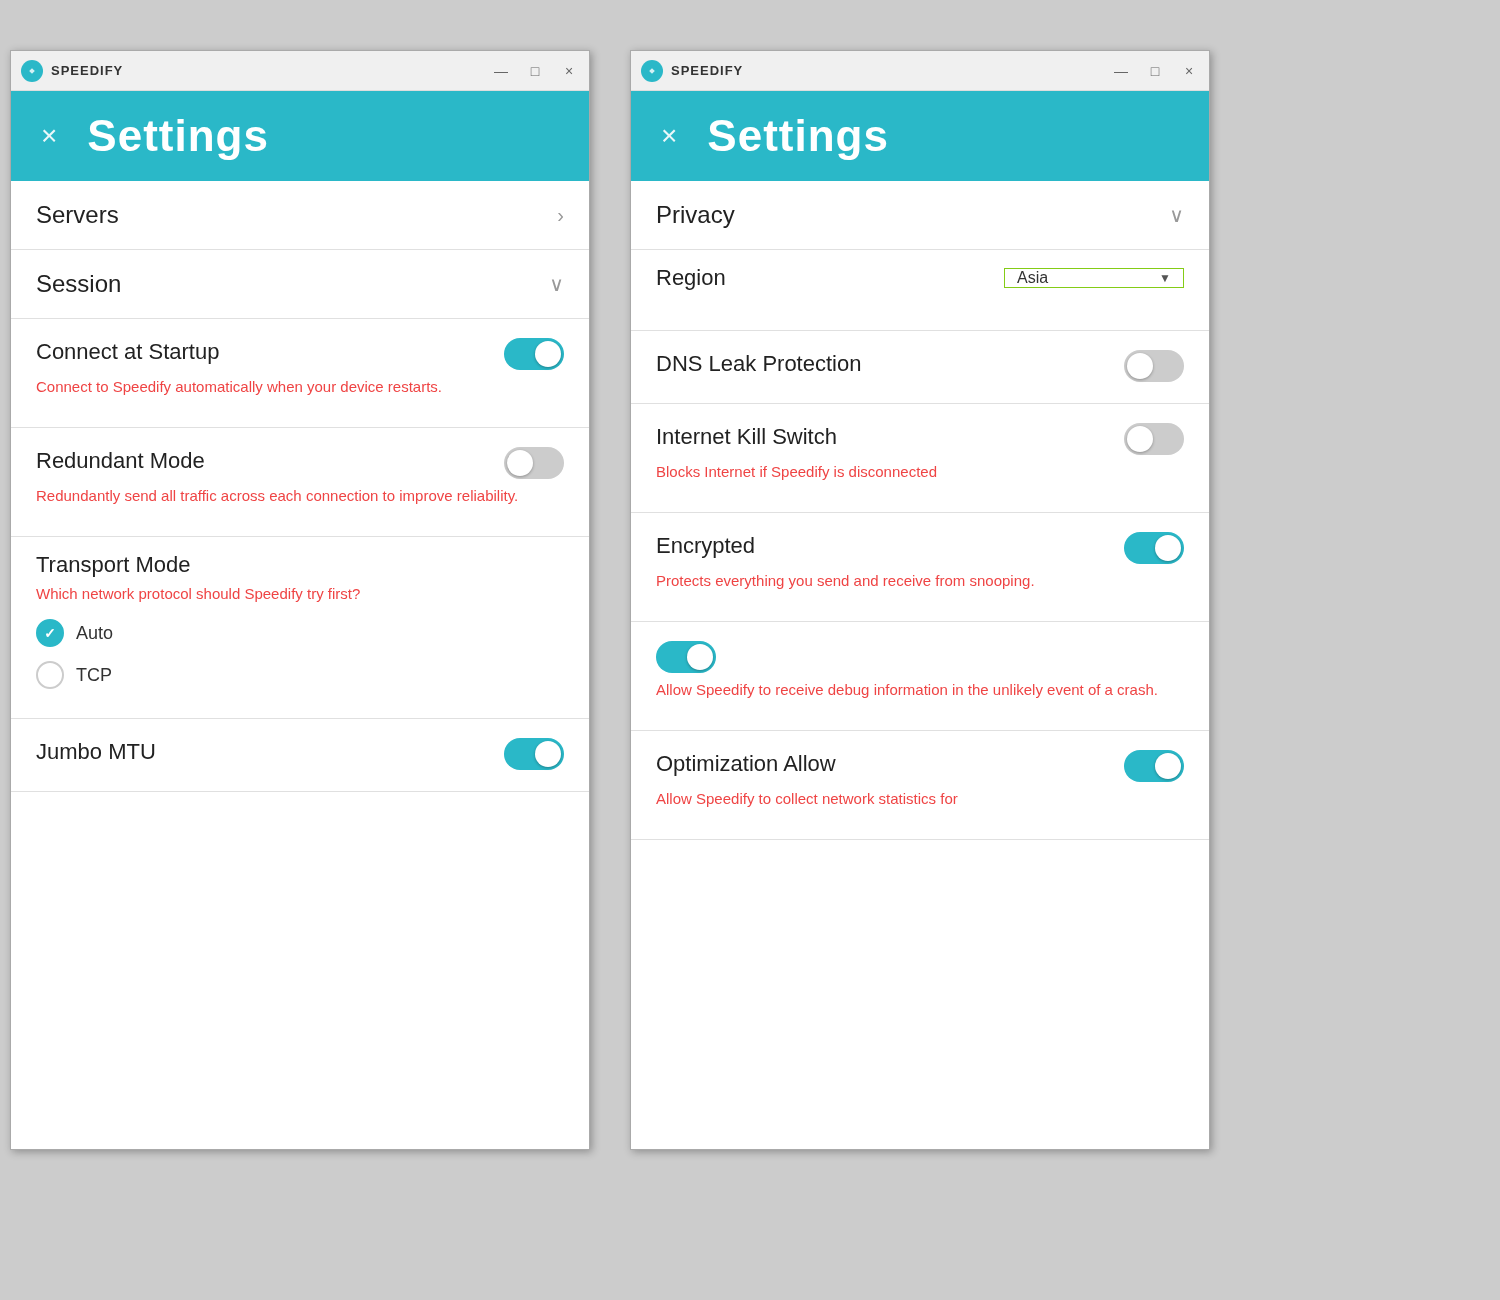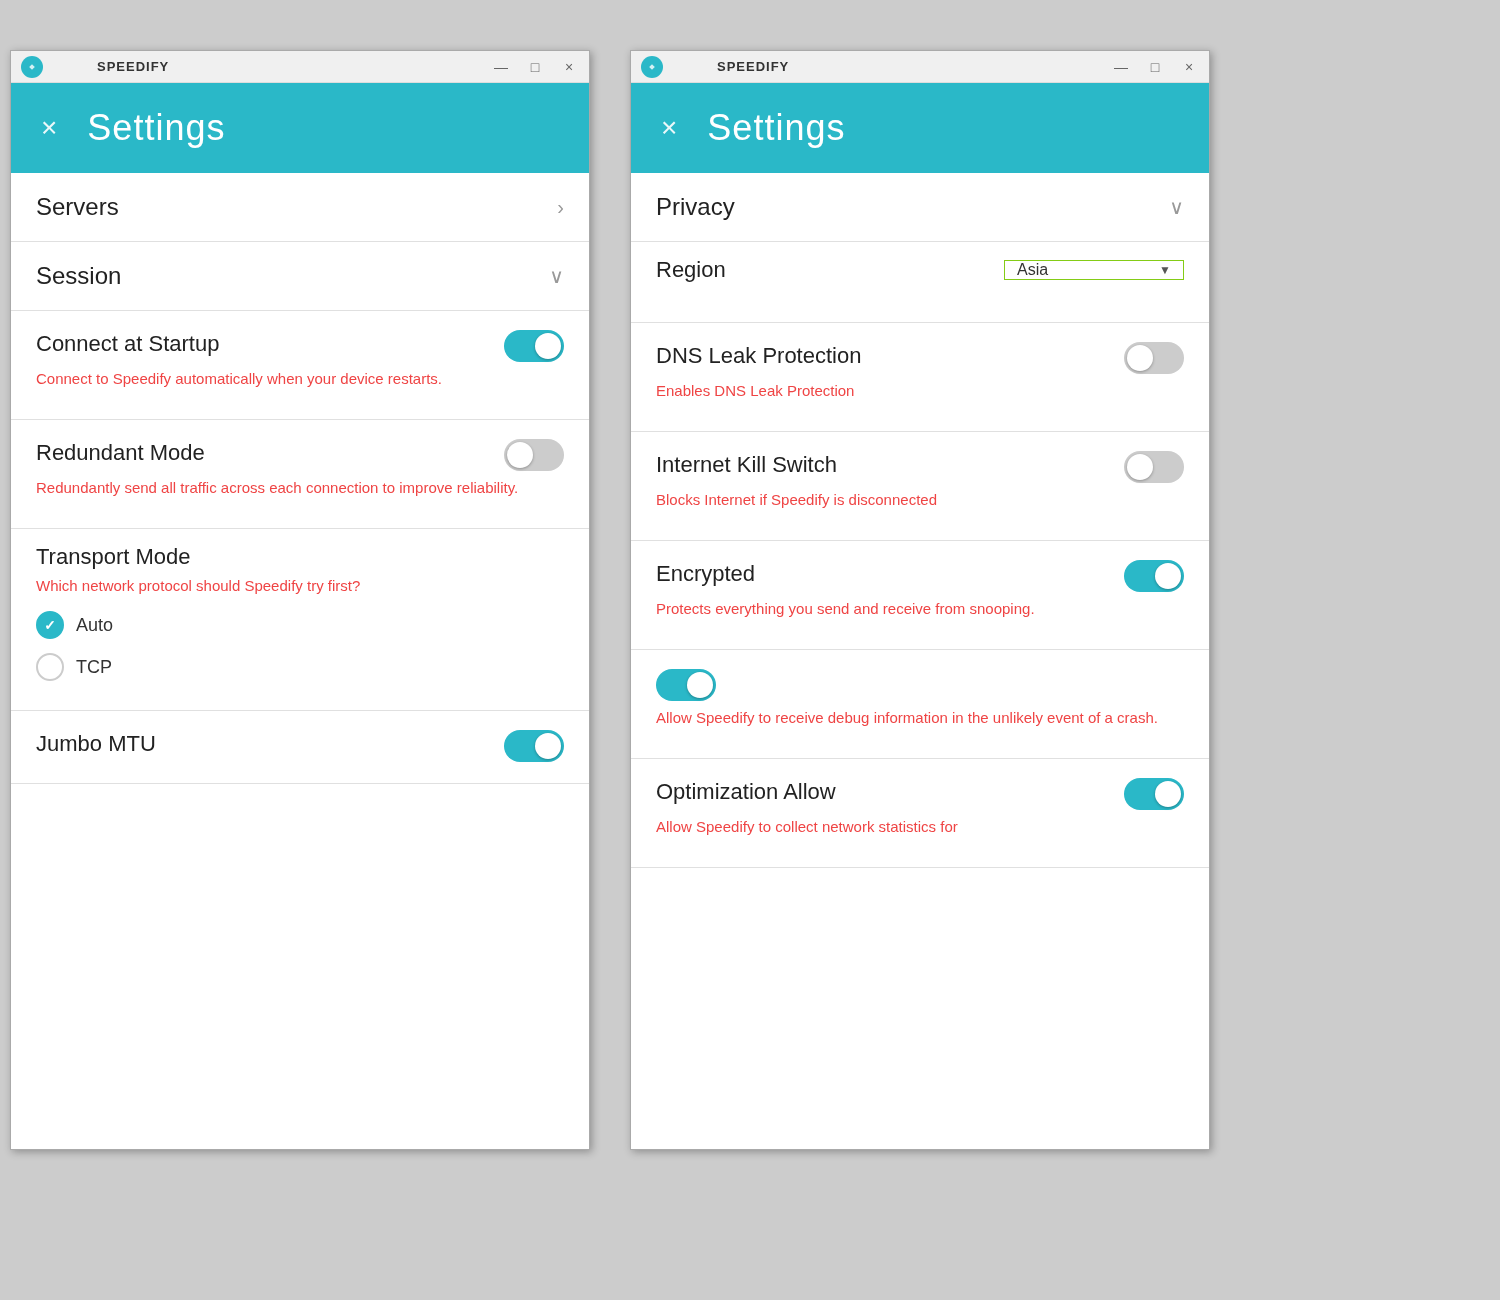--- a/index.html
+++ b/index.html
@@ -18,27 +18,26 @@
       margin: 50px 10px;
       display: flex;
       flex-direction: column;
       border: 1px solid #aaa;
       box-shadow: 2px 2px 8px rgba(0,0,0,0.3);
       background: #fff;
     }
 
     .titlebar {
       background: #f0f0f0;
-      height: 32px;
+      height: 40px;
       display: flex;
       align-items: center;
       padding: 0 10px;
       border-bottom: 1px solid #ddd;
       flex-shrink: 0;
-      gap: 46px;
     }
 
     .titlebar-icon {
       width: 22px;
       height: 22px;
       border-radius: 50%;
       background: #2ab8c8;
       margin-right: 8px;
       display: flex;
       align-items: center;
@@ -84,23 +83,23 @@
     .header-close {
       font-size: 28px;
       color: #fff;
       margin-right: 30px;
       cursor: pointer;
       font-weight: 300;
       opacity: 0.9;
     }
 
     .header-title {
-      font-size: 36px;
+      font-size: 44px;
       color: #fff;
-      font-weight: 400;
+      font-weight: 700;
       letter-spacing: 1px;
     }
 
     .content {
       flex: 1;
       overflow-y: hidden;
       background: #fff;
       position: relative;
     }
 
@@ -424,21 +423,20 @@
       </div>
 
       <div class="section-body">
         <div class="setting-row-inline">
           <span class="setting-label">DNS Leak Protection</span>
           <label class="toggle">
             <input type="checkbox" style="">
             <span class="toggle-slider off"></span>
           </label>
         </div>
-        <div class="setting-desc">Enables DNS Leak Protection</div>
       </div>
 
       <div class="section-body">
         <div class="setting-row-inline">
           <span class="setting-label">Internet Kill Switch</span>
           <label class="toggle">
             <input type="checkbox" style="">
             <span class="toggle-slider off"></span>
           </label>
         </div>

